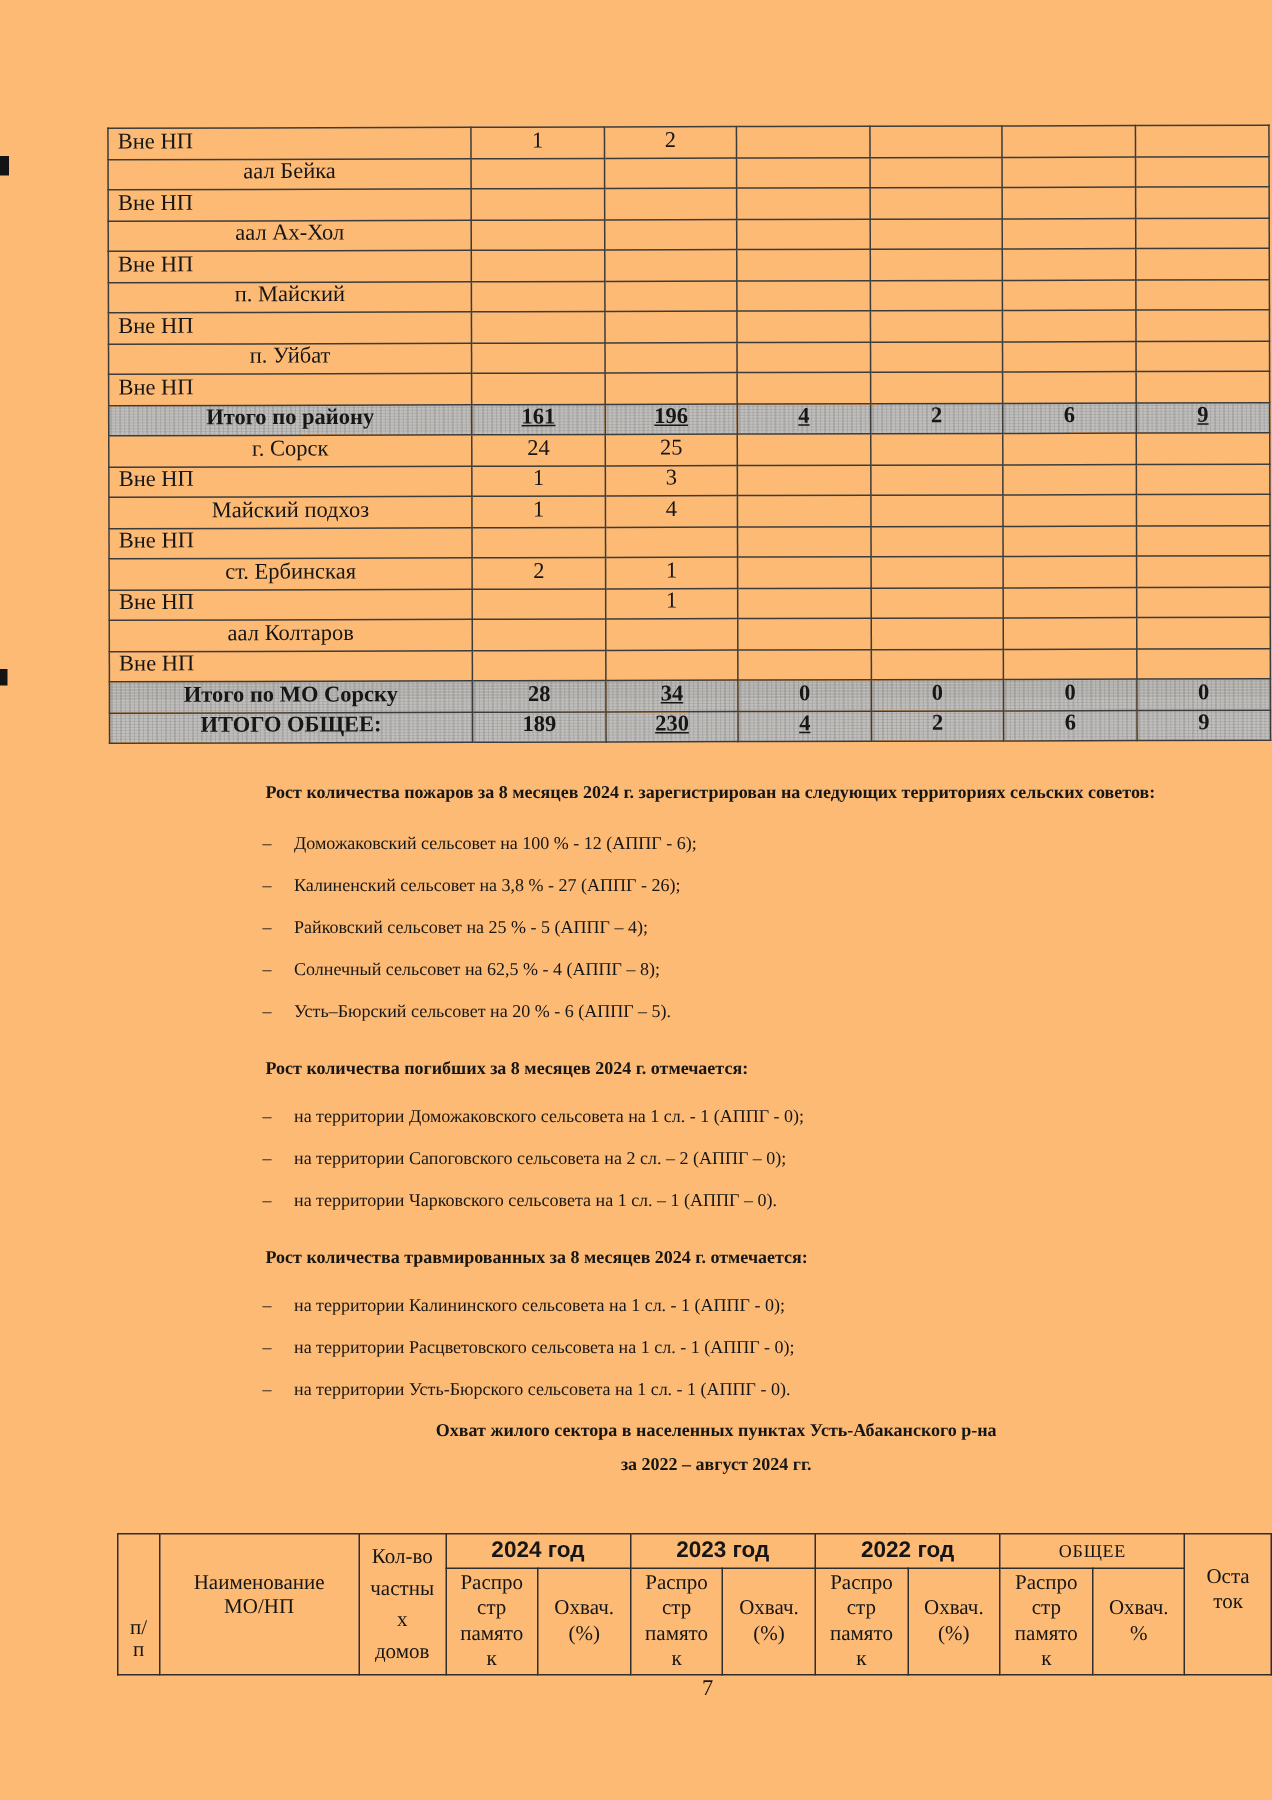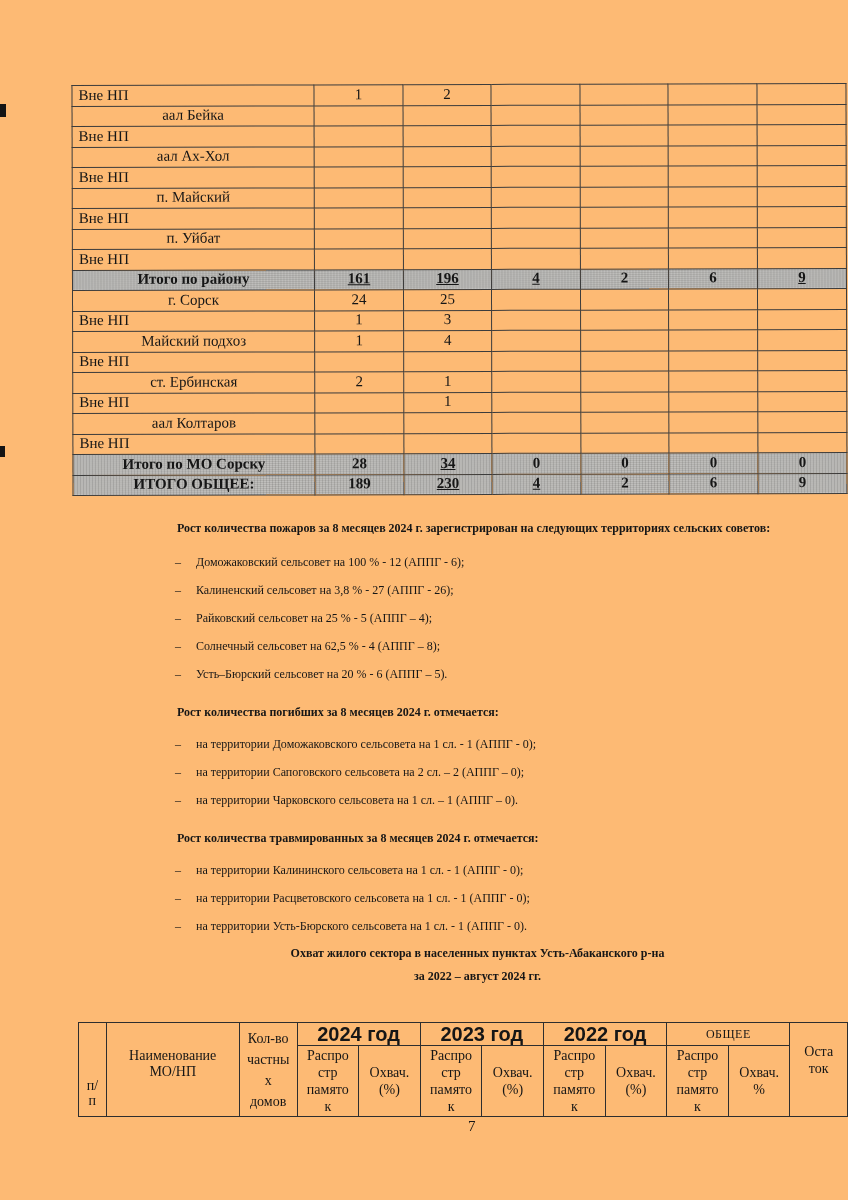--- a/index.html
+++ b/index.html
@@ -52,21 +52,21 @@
     border-collapse:collapse;table-layout:fixed;
   }
   .bottomtable td{
     border:1.5px solid #2e2e2e;
     font-size:14px;line-height:16px;text-align:center;vertical-align:middle;
     padding:1px 2px;white-space:pre-line;
   }
   .bottomtable tr.r1 td{height:20px;}
   .bottomtable tr.r2 td{height:68px;line-height:17px;}
   .bottomtable td.year{
-    font-family:"Liberation Sans",sans-serif;font-weight:bold;font-size:20px;
+    font-family:"Liberation Sans",sans-serif;font-weight:bold;font-size:15px;
   }
   .bottomtable td.obshchee{
     font-family:"Liberation Serif",serif;font-weight:normal;font-size:12px;letter-spacing:.5px;
   }
   .bottomtable td.pp{vertical-align:bottom;padding-bottom:8px;line-height:15px;}
   .bottomtable td.name{padding-bottom:12px;}
   .bottomtable td.count{line-height:21px;}
   .bottomtable td.rem{padding-bottom:20px;line-height:17px;}
   
   .pagenum{position:absolute;left:468px;top:1118px;font-size:15px;}

